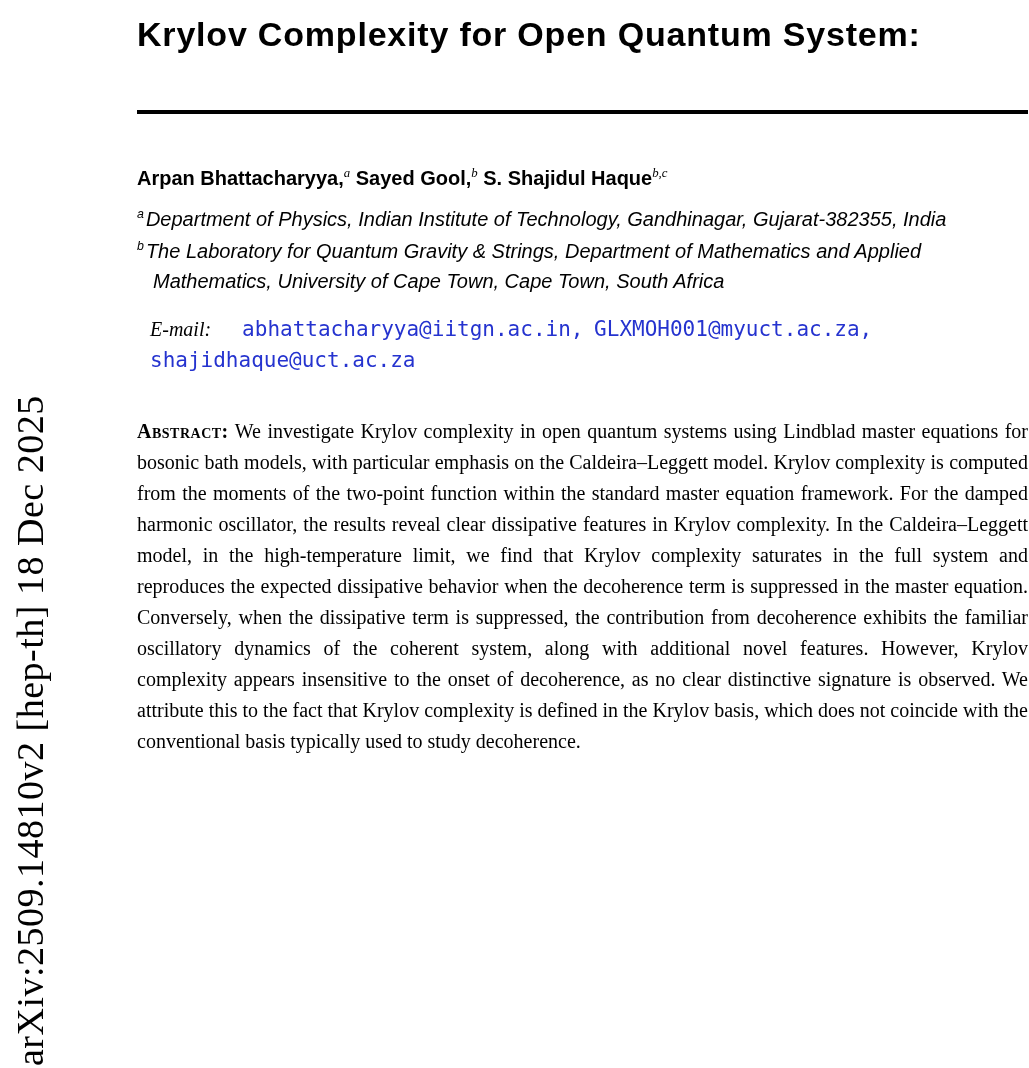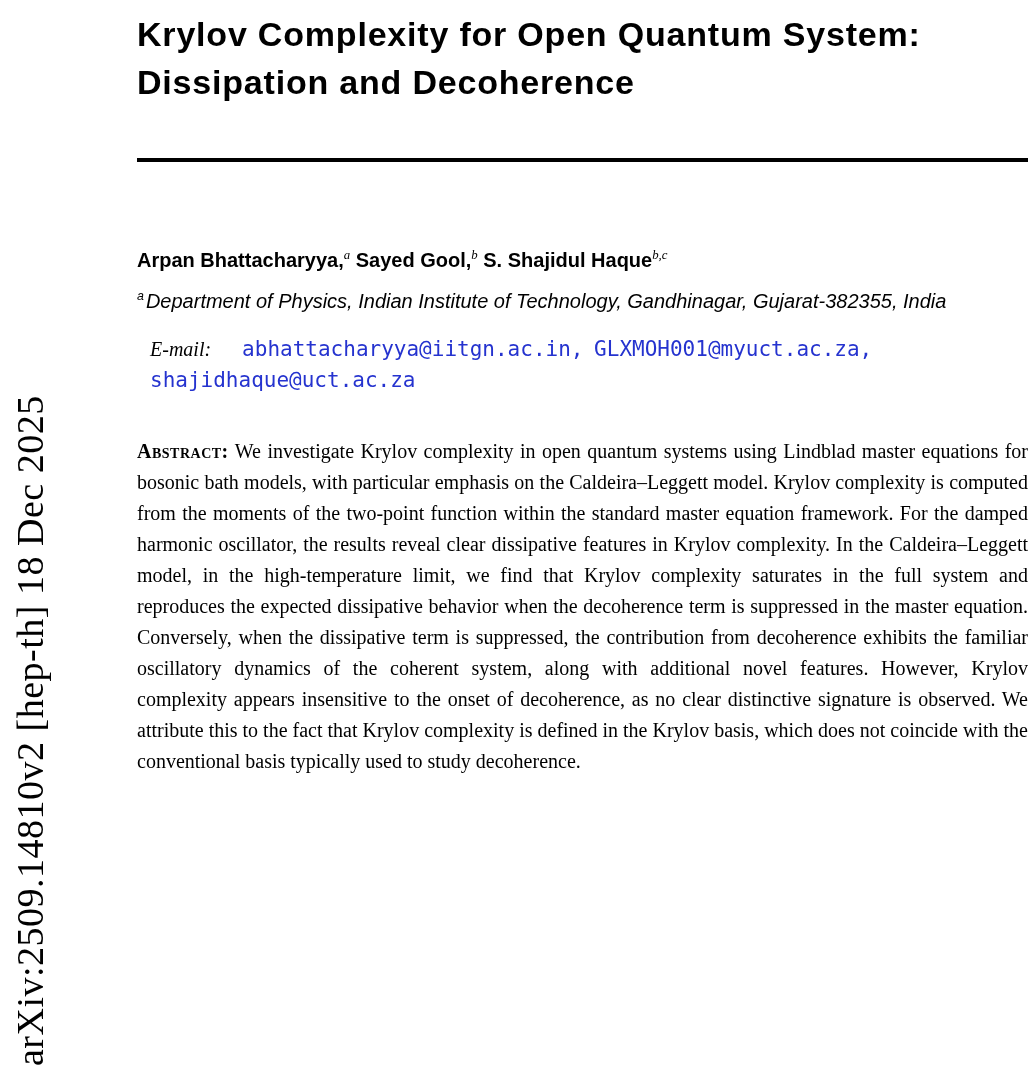--- a/index.html
+++ b/index.html
@@ -48,21 +48,21 @@
     color: var(--color-text);
   }
   hr.title-rule {
     border: none;
     height: 4px;
     background: var(--color-rule);
     margin-top: 52px;
     width: 100%;
   }
   .authors {
-    margin-top: 85px;
+    margin-top: 51px;
     font-family: "Liberation Sans", sans-serif;
     font-weight: 700;
     font-size: 20px;
     line-height: 26px;
   }
   .authors sup {
     font-family: "Liberation Serif", serif;
     font-style: italic;
     font-weight: 400;
     font-size: 0.64em;
@@ -119,32 +119,33 @@
 </style>
 </head>
 <body>
 
 <div class="page">
 
   <div class="arxiv-banner">arXiv:2509.14810v2 [hep-th] 18 Dec 2025</div>
 
   <div class="content">
 
-    <h1 class="title"><span>Krylov Complexity for Open Quantum System:</span><br><span>Dissipation and Decoherence</span></h1>
+    <h1 class="title"><span>Krylov Complexity for Open Quantum System:</span><br></h1>
 
     <hr class="title-rule">
 
     <p class="authors">
       <span class="author"><span>Arpan Bhattacharyya,</span><sup>a</sup></span>
       <span class="author"><span>Sayed Gool,</span><sup>b</sup></span>
       <span class="author"><span>S. Shajidul Haque</span><sup>b,c</sup></span>
     </p>
 
     <div class="affiliations">
       <div class="affil"><sup>a</sup><span>Department of Physics, Indian Institute of Technology, Gandhinagar, Gujarat-382355, India</span></div>
+      <div class="affil"><sup>b</sup><span>The Laboratory for Quantum Gravity &amp; Strings, Department of Mathematics and Applied Mathematics, University of Cape Town, Cape Town, South Africa</span></div>
     </div>
 
     <p class="email-line">
       <span class="email-label">E-mail:</span>
       <a class="email-addresses">abhattacharyya@iitgn.ac.in, GLXMOH001@myuct.ac.za, shajidhaque@uct.ac.za</a>
     </p>
 
     <p class="abstract">
       <span class="abstract-label">Abstract:</span>
       <span class="abstract-text">We investigate Krylov complexity in open quantum systems using Lindblad master equations for bosonic bath models, with particular emphasis on the Caldeira–Leggett model. Krylov complexity is computed from the moments of the two-point function within the standard master equation framework. For the damped harmonic oscillator, the results reveal clear dissipative features in Krylov complexity. In the Caldeira–Leggett model, in the high-temperature limit, we find that Krylov complexity saturates in the full system and reproduces the expected dissipative behavior when the decoherence term is suppressed in the master equation. Conversely, when the dissipative term is suppressed, the contribution from decoherence exhibits the familiar oscillatory dynamics of the coherent system, along with additional novel features. However, Krylov complexity appears insensitive to the onset of decoherence, as no clear distinctive signature is observed. We attribute this to the fact that Krylov complexity is defined in the Krylov basis, which does not coincide with the conventional basis typically used to study decoherence.</span>

